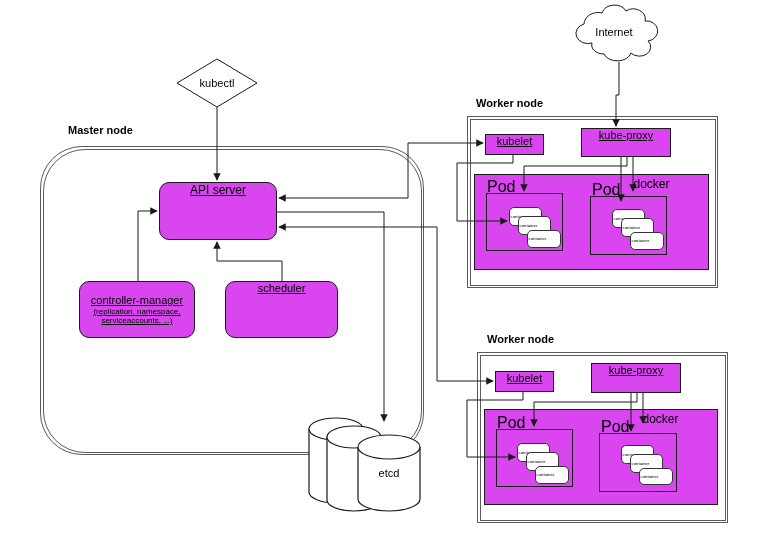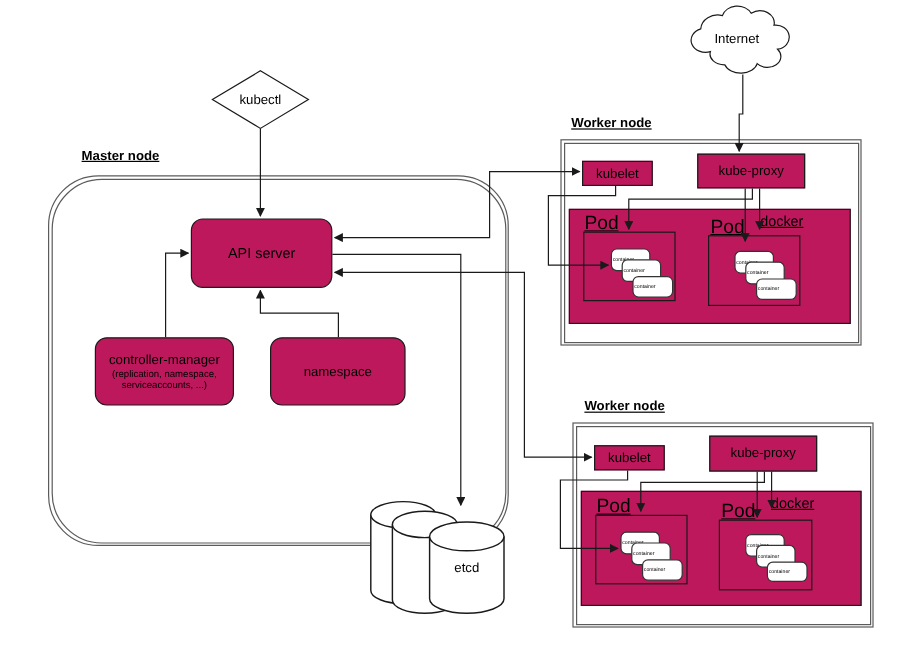--- a/index.html
+++ b/index.html
@@ -6,23 +6,23 @@
   .canvas{
     position:relative;width:768px;height:555px;background:#fff;
     font-family:"Liberation Sans","DejaVu Sans",sans-serif;color:#000;overflow:hidden;
   }
   .abs{position:absolute;box-sizing:border-box;}
   
   .dbl{border:1px solid #5b5b5b;background:transparent;}
   .dbl::after{content:"";position:absolute;inset:1.5px;border:1px solid #5b5b5b;border-radius:inherit;pointer-events:none;}
   .master{border-radius:42px;}
   
-  .box{border:1px solid #1a1a1a;background:#be185d;display:flex;align-items:center;justify-content:center;text-align:center;}
+  .box{border:1px solid #1a1a1a;background:#d946ef;display:flex;justify-content:center;text-align:center;text-decoration:underline;}
   .rbox{border-radius:10px;}
-  .lbl{position:absolute;white-space:nowrap;text-decoration:underline;}
+  .lbl{position:absolute;white-space:nowrap;}
   .bold{font-weight:bold;font-size:11px;}
   .f11{font-size:11px;}
   .f12{font-size:12px;}
   .pod-lbl{font-size:16px;}
   .docker-lbl{font-size:12px;text-align:center;}
   .cbox{position:absolute;box-sizing:border-box;border:1px solid #333;border-radius:5px;background:#fff;overflow:hidden;display:flex;align-items:center;}
   .cbox span{display:inline-block;font-size:6px;transform:scale(0.72);transform-origin:2px 50%;white-space:nowrap;}
   .cm-sub{font-size:8px;line-height:9px;}
   .cm-title{font-size:11px;line-height:13px;}
   svg.overlay{position:absolute;left:0;top:0;pointer-events:none;}
@@ -40,21 +40,21 @@
     <span>API server</span>
   </div>
 
   <div class="abs box rbox" style="left:79px;top:281px;width:116px;height:57px;flex-direction:column;">
     <div class="cm-title">controller-manager</div>
     <div class="cm-sub">(replication, namespace,</div>
     <div class="cm-sub">serviceaccounts, ...)</div>
   </div>
 
   <div class="abs box rbox f11" style="left:225px;top:281px;width:113px;height:57px;">
-    <span>namespace</span>
+    <span>scheduler</span>
   </div>
 
   <div class="abs dbl" style="left:467px;top:116px;width:251px;height:172px;"></div>
   <div class="lbl bold" style="left:476px;top:97px;">Worker node</div>
 
   <div class="abs box f11" style="left:485px;top:134px;width:59px;height:21px;">
     <span>kubelet</span>
   </div>
   <div class="abs box f11" style="left:581px;top:128px;width:90px;height:29px;">
     <span>kube-proxy</span>

